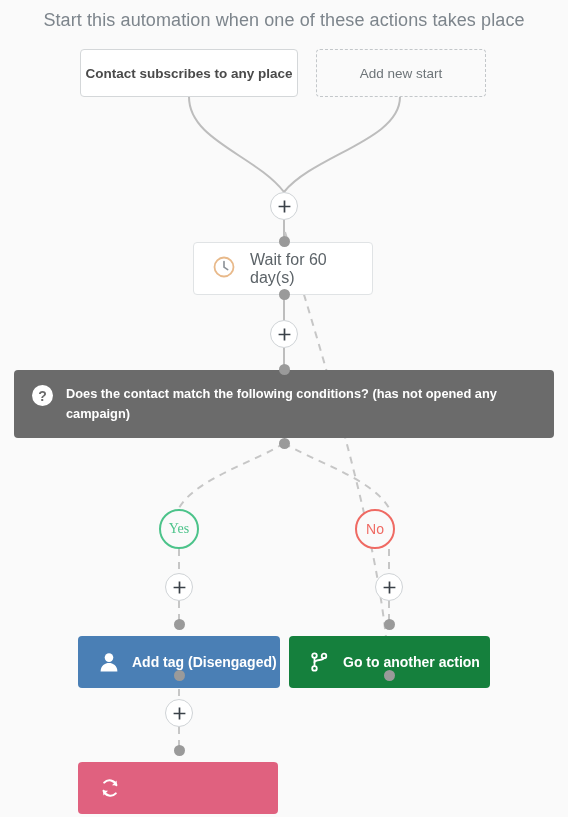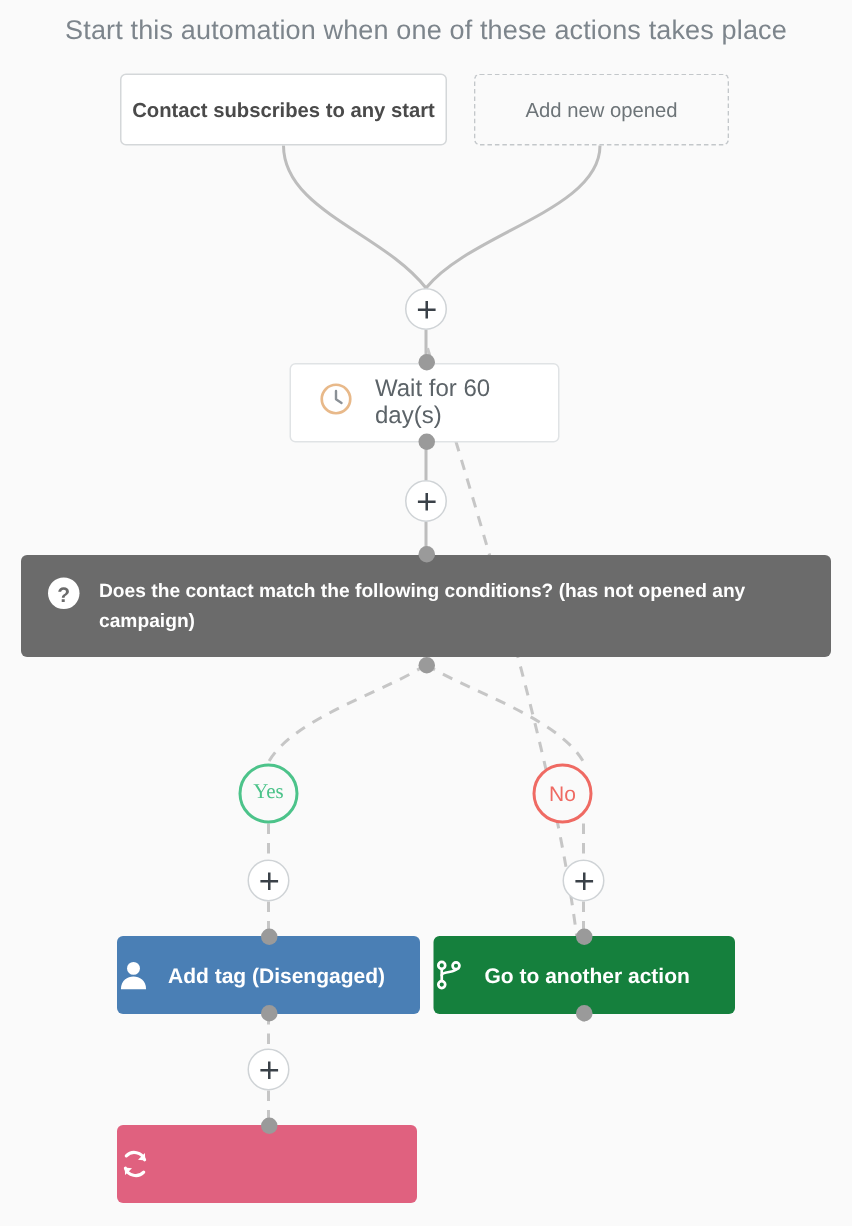--- a/index.html
+++ b/index.html
@@ -149,23 +149,25 @@
   }
   .branch.yes { border: 2px solid #4cc38a; color: #4cc38a; font-family: Liberation Serif, serif; }
   .branch.no  { border: 2px solid #ef6a63; color: #ef6a63; }
 
   
   .action {
     border-radius: 4px;
     display: flex;
     align-items: center;
     gap: 12px;
+    padding-left: 20px;
     color: #ffffff;
     font-size: 14px;
     font-weight: bold;
+    margin-top: 12px;
   }
   .action .icon { flex: 0 0 auto; display: flex; align-items: center; }
   .action.blue  { background: #4a7fb5; }
   .action.orange{ background: #15803d; }
   .action.pink  { background: #e0617f; }
 </style>
 </head>
 <body>
 
 <div id="canvas">
@@ -196,25 +198,25 @@
     <line x1="179" y1="676" x2="179" y2="699" stroke="#c6c6c6" stroke-width="2" stroke-dasharray="7 6"></line>
 
     <line x1="179" y1="727" x2="179" y2="750" stroke="#c6c6c6" stroke-width="2" stroke-dasharray="7 6"></line>
 
     <path d="M389 681 C386 560, 330 380, 285 232" fill="none" stroke="#c6c6c6" stroke-width="2" stroke-dasharray="7 6"></path>
   </svg>
 
   <div class="headline">Start this automation when one of these actions takes place</div>
 
   <div class="node start-box" style="left:80px; top:49px; width:218px; height:48px;">
-    <span>Contact subscribes to any start</span>
+    <span>Contact subscribes to any place</span>
   </div>
 
   <div class="node start-box dashed" style="left:316px; top:49px; width:170px; height:48px;">
-    <span>Add new opened</span>
+    <span>Add new start</span>
   </div>
 
   <div class="node plus" style="left:270px; top:192px;">
     <svg width="13" height="13" viewBox="0 0 13 13">
       <path d="M6.5 0.6 V12.4 M0.6 6.5 H12.4" stroke="#3a4148" stroke-width="1.7" stroke-linecap="butt"></path>
     </svg>
   </div>
   <div class="node dot" style="left:278.5px; top:236px;"></div>
 
   <div class="node wait-card" style="left:193px; top:242px; width:180px; height:53px;">

